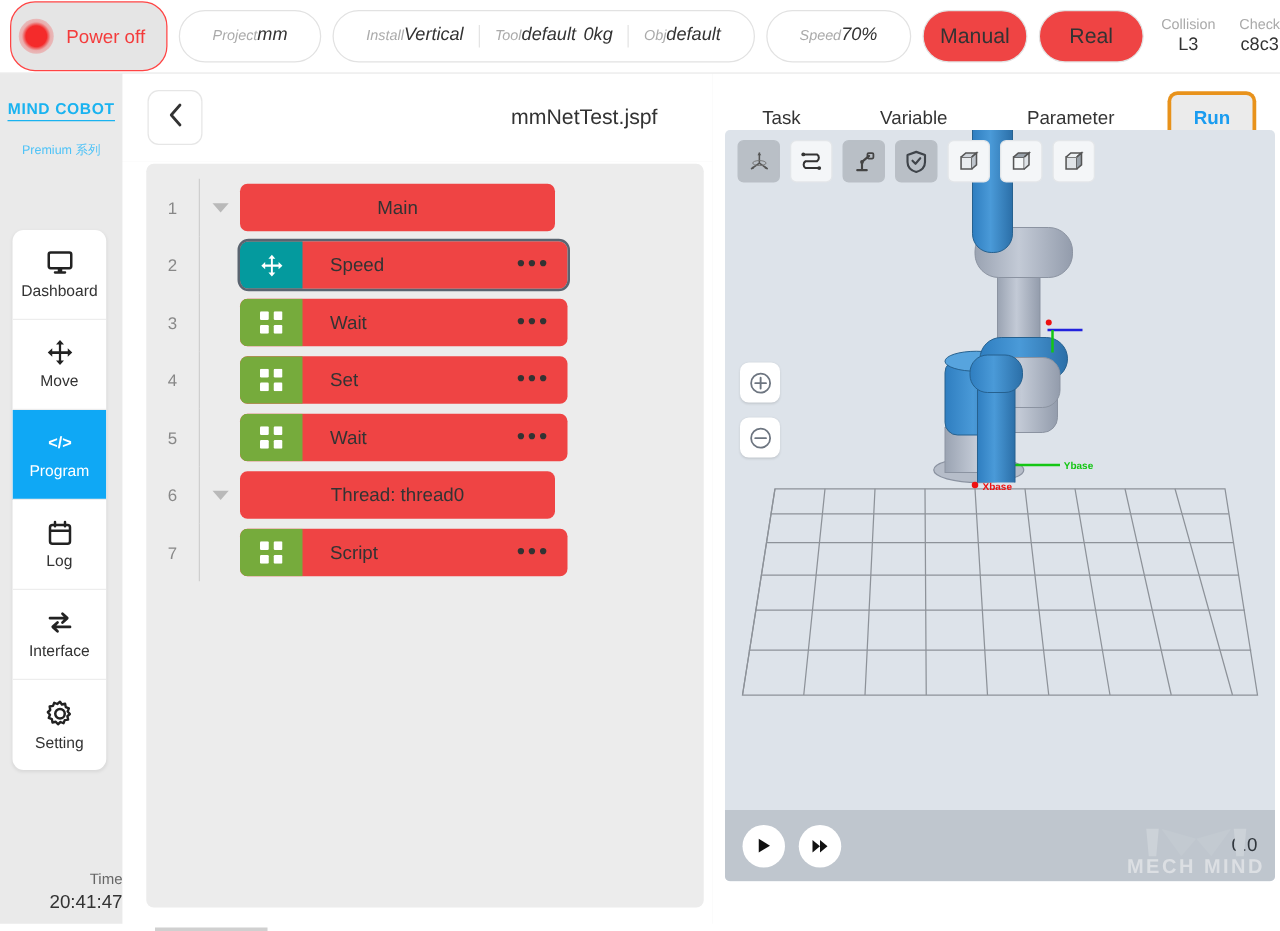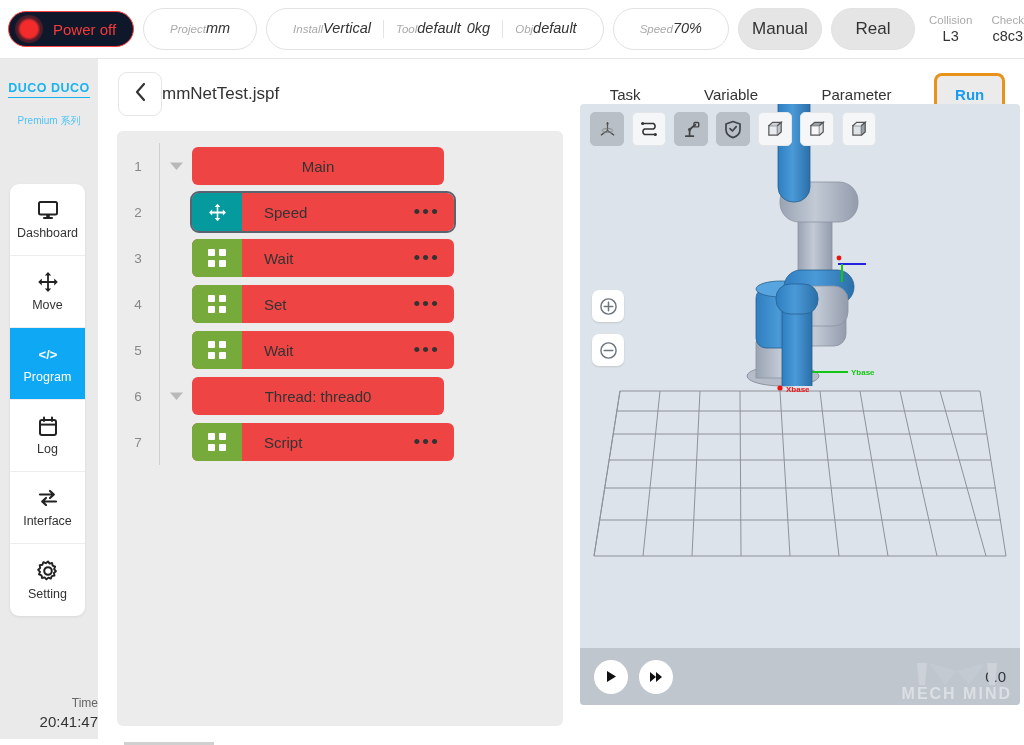--- a/index.html
+++ b/index.html
@@ -12,42 +12,42 @@
   #app { position: relative; width: 1024px; height: 745px; background: #eeeeee; }
 
   
   .topbar {
     position: absolute; left: 0; top: 0; width: 1024px; height: 59px;
     background: #fff; display: flex; align-items: center; gap: 9px;
     padding: 0 8px; border-bottom: 1px solid #e6e6e6;
   }
   .power-btn {
     display: flex; align-items: center; gap: 10px;
-    height: 36px; padding: 0 17px 0 6px;
-    border: 1px solid #ff4444; border-radius: 20px; background: #0f172a;
+    height: 56px; padding: 0 17px 0 6px;
+    border: 1px solid #ff4444; border-radius: 20px; background: #e5e5e5;
     color: #f43b3b; font-size: 15px; white-space: nowrap;
   }
   .power-dot {
     width: 28px; height: 28px; border-radius: 50%;
     background: radial-gradient(circle at 50% 50%, #f42b2b 0 42%, rgba(244,43,43,0.30) 58%, rgba(244,43,43,0.06) 100%);
   }
   .chip {
     height: 42px; border: 1px solid #e2e2e2; border-radius: 21px;
     background: #fff; display: flex; align-items: center;
     padding: 0 14px; white-space: nowrap;
   }
   .chipcell { display: flex; align-items: center;
     justify-content: center; padding: 0 12px; line-height: 1.22; font-style: italic; }
   .chipcell + .chipcell { border-left: 1px solid #e4e4e4; }
   .chip-lbl { font-size: 11.5px; color: #aaaaaa; }
   .chip-val { font-size: 14.5px; color: #333333; }
   .chip-row { display: flex; align-items: center; gap: 6px; }
   .plain-btn {
     height: 42px; min-width: 78px; padding: 0 20px;
-    border: 1px solid #e2e2e2; border-radius: 21px; background: #e5e5e5;
+    border: 1px solid #e2e2e2; border-radius: 21px; background: #ef4444;
     display: flex; align-items: center; justify-content: center;
     font-size: 15px; color: #333;
   }
   .plain-btn.big { font-size: 17px; min-width: 84px; }
   .status-pair { display: flex; flex-direction: column; align-items: center;
     line-height: 1.25; padding: 0 5px; }
   .avatar {
     width: 36px; height: 36px; border-radius: 50%; background: #5b9b3e;
     color: #fff; font-size: 15px; display: flex; align-items: center;
     justify-content: center; margin-left: 2px;
@@ -75,21 +75,21 @@
     text-align: right; line-height: 1.3; }
   .time-lbl { font-size: 12px; color: #666; }
   .time-val { font-size: 15px; color: #333; }
 
   
   .prog-header { position: absolute; left: 98px; top: 59px; width: 472px;
     height: 70px; background: #fff; display: flex; align-items: center; }
   .back-btn { width: 44px; height: 44px; margin-left: 20px;
     border: 1px solid #e6e6e6; border-radius: 9px; background: #fff;
     display: flex; align-items: center; justify-content: center; }
-  .prog-title { flex: 1; text-align: left; font-size: 17px; color: #333;
+  .prog-title { flex: 1; text-align: right; font-size: 17px; color: #333;
     margin-right: 44px; }
   .prog-body { position: absolute; left: 98px; top: 129px; width: 472px;
     height: 616px; background: #fff; }
   .tree { position: absolute; left: 19px; top: 2px; width: 446px; height: 595px;
     background: #ececec; border-radius: 6px; padding-top: 12px; }
   .row { display: flex; align-items: center; height: 46px; margin-bottom: 0; position: relative; }
   .row-num { width: 42px; text-align: center; font-size: 13.5px; color: #888; }
   .rail { width: 1px; align-self: stretch; background: #cfcfcf; margin-right: 0; }
   .caret { width: 32px; display: flex; align-items: center; justify-content: center; }
   .caret svg { display: block; }
@@ -194,21 +194,21 @@
     <div class="status-pair">
       <span class="chip-lbl">Check</span>
       <span class="chip-val">c8c3</span>
     </div>
 
     <div class="avatar">A</div>
   </div>
 
   <div class="sidebar">
     <div class="logo">
-      <div class="logo-main">DUCO DUCO</div>
+      <div class="logo-main">MIND COBOT</div>
       <div class="logo-sub">Premium 系列</div>
     </div>
 
     <div class="navbox">
 
       <div class="navitem">
         <span class="nav-ico">
           <svg width="22" height="20" viewBox="0 0 22 20">
               <rect x="2" y="2" width="18" height="12.5" rx="1.5" fill="none" stroke="#222" stroke-width="2"></rect>
               <rect x="9.2" y="15" width="3.6" height="2.6" fill="#222"></rect>

